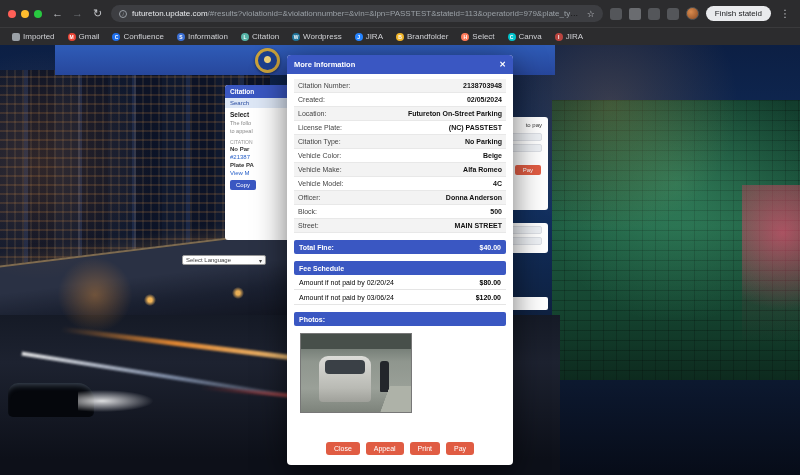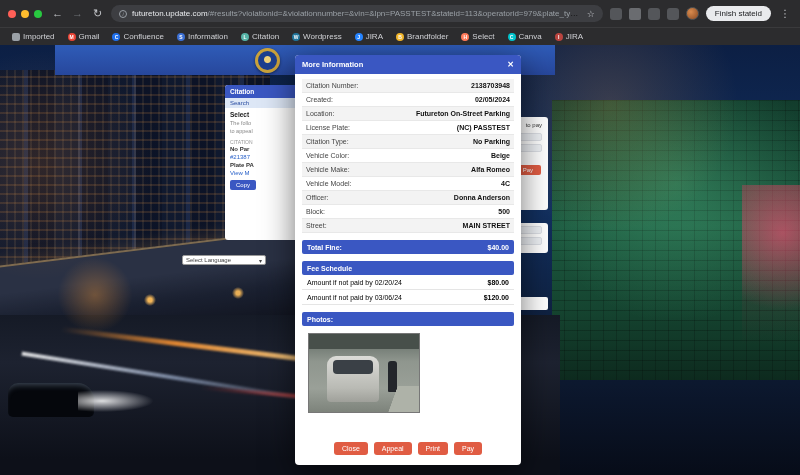--- a/index.html
+++ b/index.html
@@ -117,21 +117,21 @@
   .right-card2 { left:430px; top:178px; width:118px; height:30px; background:#fff; border-radius:3px; z-index:2; }
   .right-card3 { left:470px; top:252px; width:78px; height:13px; background:#fff; border-radius:2px; z-index:2; }
 
   
   .lang { left:182px; top:210px; width:84px; height:10px; background:#fff; border:1px solid #999;
     border-radius:2px; z-index:2; display:flex; align-items:center; justify-content:space-between;
     padding:0 3px; font-size:6px; color:#444; }
 
   
   .modal { left:287px; top:10px; width:226px; height:410px; background:#fff; border-radius:4px;
-    box-shadow:0 8px 32px rgba(0,0,0,.55); z-index:10; display:flex; flex-direction:column; font-size:7px;margin-left:8px; }
+    box-shadow:0 8px 32px rgba(0,0,0,.55); z-index:10; display:flex; flex-direction:column; font-size:7px; }
   .modal-header { background:#3a57c2; color:#fff; display:flex; justify-content:space-between;
     align-items:center; padding:5px 7px; border-radius:4px 4px 0 0; font-size:7.5px; font-weight:bold; }
   .modal-x { color:#fff; font-size:8px; cursor:default; line-height:1; }
   .modal-body { padding:5px 7px 0; flex:1; overflow:hidden; display:flex; flex-direction:column; }
   .irow { display:flex; justify-content:space-between; align-items:center; height:14px;
     padding:0 4px; border-bottom:1px solid #e8e8e8; }
   .irow:nth-child(odd) { background:#f3f3f3; }
   .irow .lab { color:#444; }
   .irow .val { font-weight:bold; color:#111; }
   .bar { background:#3a57c2; color:#fff; font-weight:bold; display:flex;

